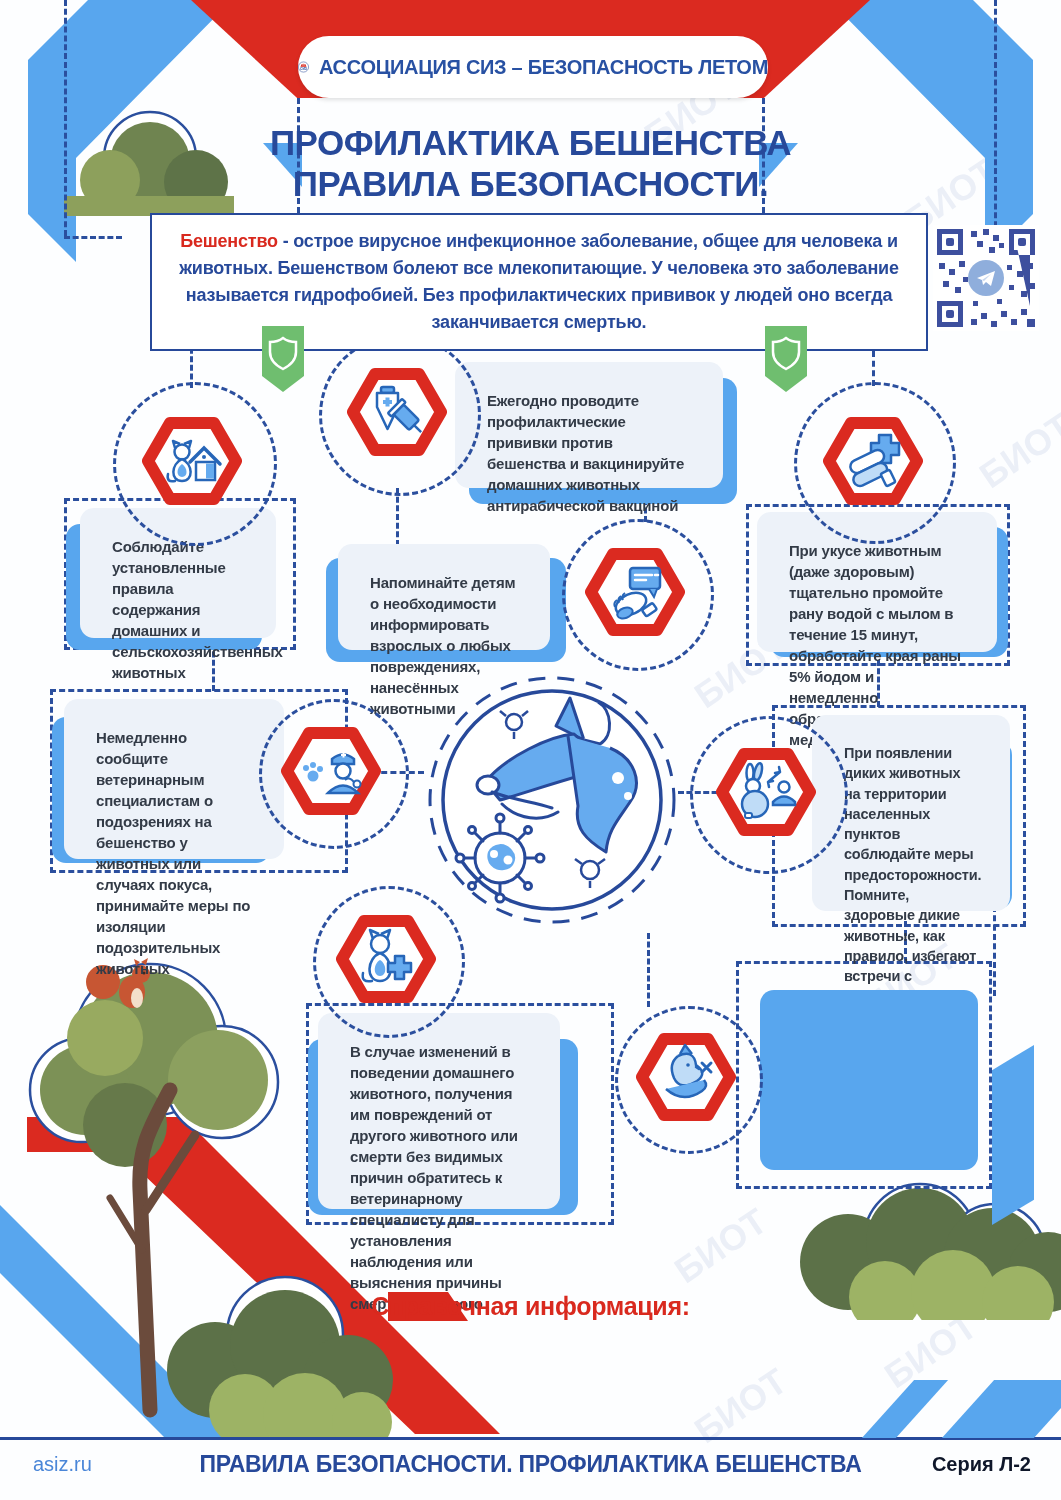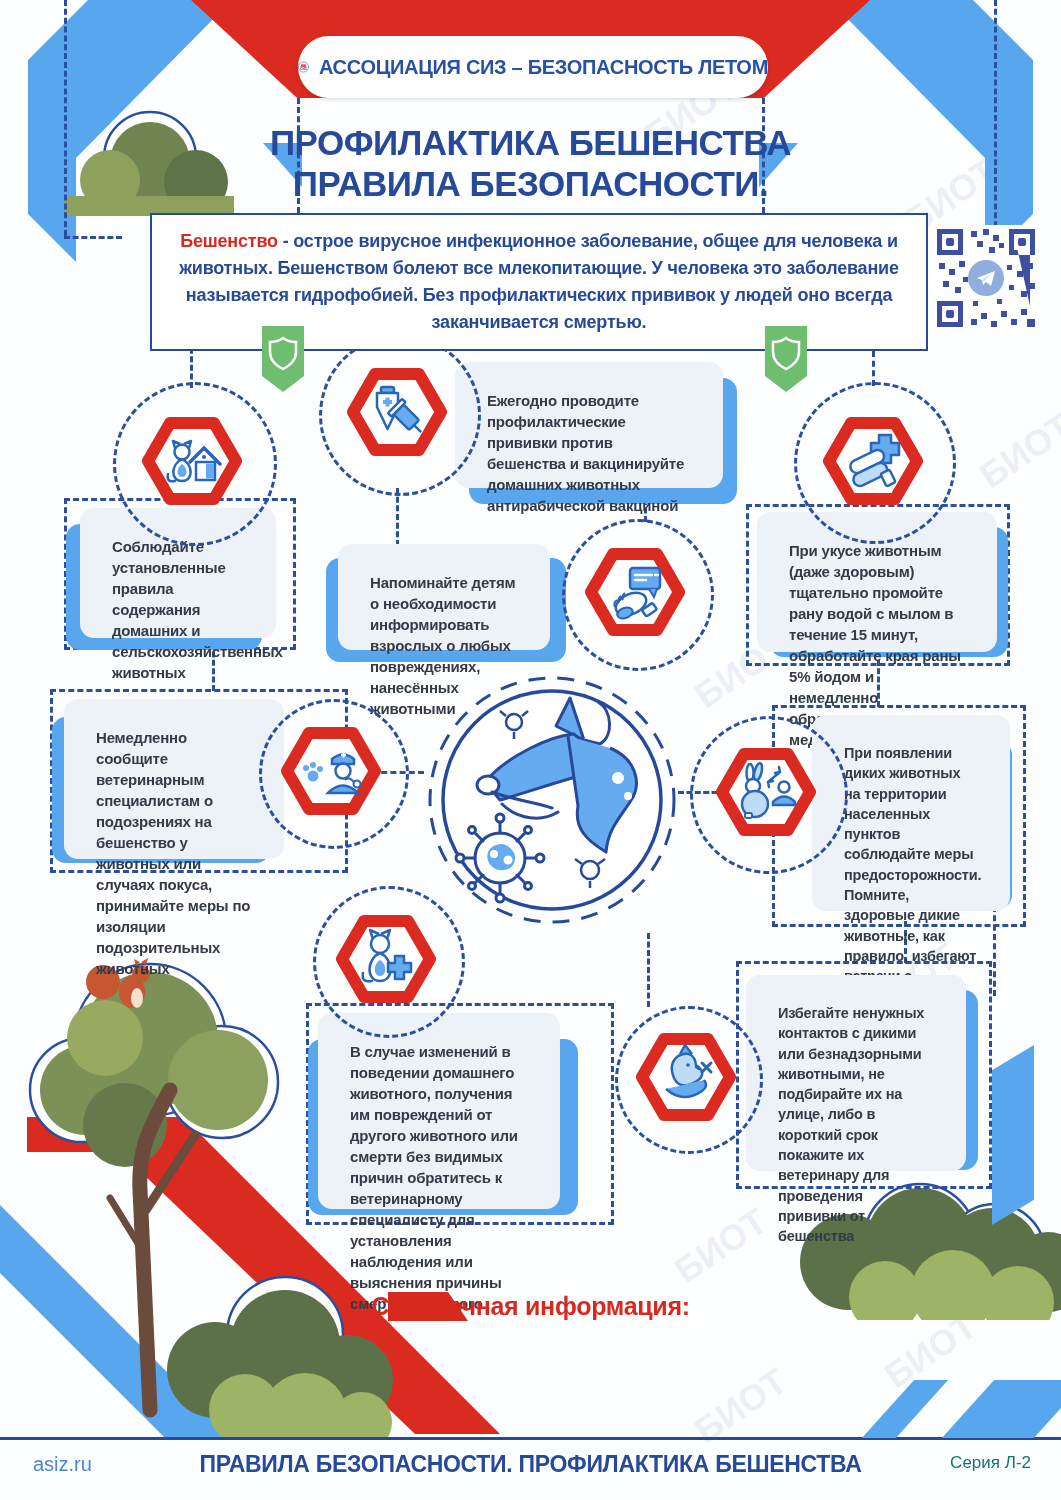--- a/index.html
+++ b/index.html
@@ -33,21 +33,21 @@
   .intro .term{color:#D9291E;}
   
   .hex{position:absolute;width:100px;height:100px;z-index:5;}
   
   .shield{position:absolute;width:42px;height:66px;z-index:5;}
   
   .footer-line{position:absolute;left:0;top:1437px;width:1061px;border-top:3px solid #27499A;z-index:4;}
   .footer-site{position:absolute;left:33px;top:1453px;font-size:20px;font-weight:400;color:#4A86D8;z-index:5;}
   .footer-title{position:absolute;left:0;top:1451px;width:1061px;text-align:center;font-size:23px;
                 font-weight:800;color:#27499A;letter-spacing:-0.3px;z-index:5;}
-  .footer-series{position:absolute;right:30px;top:1453px;font-size:17px;font-weight:400;color:#0f766e;z-index:5;}
+  .footer-series{position:absolute;right:30px;top:1453px;font-size:20px;font-weight:700;color:#0f172a;z-index:5;}
   
   .ref-label{position:absolute;left:0;top:1292px;width:1061px;text-align:center;color:#D9291E;
              font-weight:800;font-size:25px;z-index:4;letter-spacing:-0.3px;}
   .ref-arrow{position:absolute;left:388px;top:1292px;width:80px;height:29px;background:#D9291E;
              clip-path:polygon(0 0,75% 0,100% 100%,0 100%);z-index:4;}
   
   .ribbon{position:absolute;background:#58A6EE;z-index:1;}
   .watermark{position:absolute;color:rgba(80,110,175,0.10);font-weight:800;font-size:36px;
              transform:rotate(-34deg);z-index:0;user-select:none;}
   .qr{position:absolute;left:933px;top:225px;width:106px;height:106px;z-index:5;}
@@ -355,23 +355,20 @@
     <polygon points="6,50 28,12 72,12 94,50 72,88 28,88" fill="#fff" stroke="#DB2A20" stroke-width="12" stroke-linejoin="round"></polygon>
     <path d="M44 27 l5 -9 l7 9" fill="#66ABEF" stroke="#2766B8" stroke-width="2.5" stroke-linejoin="round"></path>
     <path d="M42 29 q16 -7 18 9 q12 8 1 16 q-17 10 -23 -3 q-6 -14 4 -22" fill="#BFDCF7" stroke="#2766B8" stroke-width="2.5"></path>
     <path d="M30 62 q17 15 36 2 q7 -5 2 -11" fill="#66ABEF" stroke="#2766B8" stroke-width="2.5"></path>
     <circle cx="52" cy="38" r="1.8" fill="#2766B8"></circle>
     <path d="M60 40 l3 2" stroke="#2766B8" stroke-width="2.5" stroke-linecap="round"></path>
     <path d="M66 36 l9 9 M75 36 l-9 9" stroke="#2766B8" stroke-width="3" stroke-linecap="round"></path>
   </svg>
   <div class="dash-rect" style="left:736px;top:961px;width:250px;height:222px;"></div>
   <div class="card-shadow" style="left:760px;top:990px;width:218px;height:180px;"></div>
-  <div class="card" style="left:746px;top:975px;width:220px;height:196px;font-size:14.5px;">
-    <p>Избегайте ненужных контактов с дикими или безнадзорными животными, не подбирайте их на улице, либо в короткий срок покажите их ветеринару для проведения прививки от бешенства</p>
-  </div>
 
   <svg class="abs" style="left:0;top:940px;z-index:1;" width="640" height="497" viewBox="0 0 640 497">
     <polygon points="27,177 183,177 500,494 415,494 120,212 27,212" fill="#DB2A20"></polygon>
     <polygon points="0,265 232,497 164,497 0,333" fill="#58A6EE"></polygon>
     <g>
       <circle cx="150" cy="100" r="76" fill="#fff" stroke="#2B4F9E" stroke-width="2.5"></circle>
       <circle cx="82" cy="150" r="52" fill="#fff" stroke="#2B4F9E" stroke-width="2.5"></circle>
       <circle cx="222" cy="142" r="56" fill="#fff" stroke="#2B4F9E" stroke-width="2.5"></circle>
       <circle cx="150" cy="100" r="68" fill="#7C9156"></circle>
       <circle cx="85" cy="150" r="45" fill="#7C9156"></circle>

